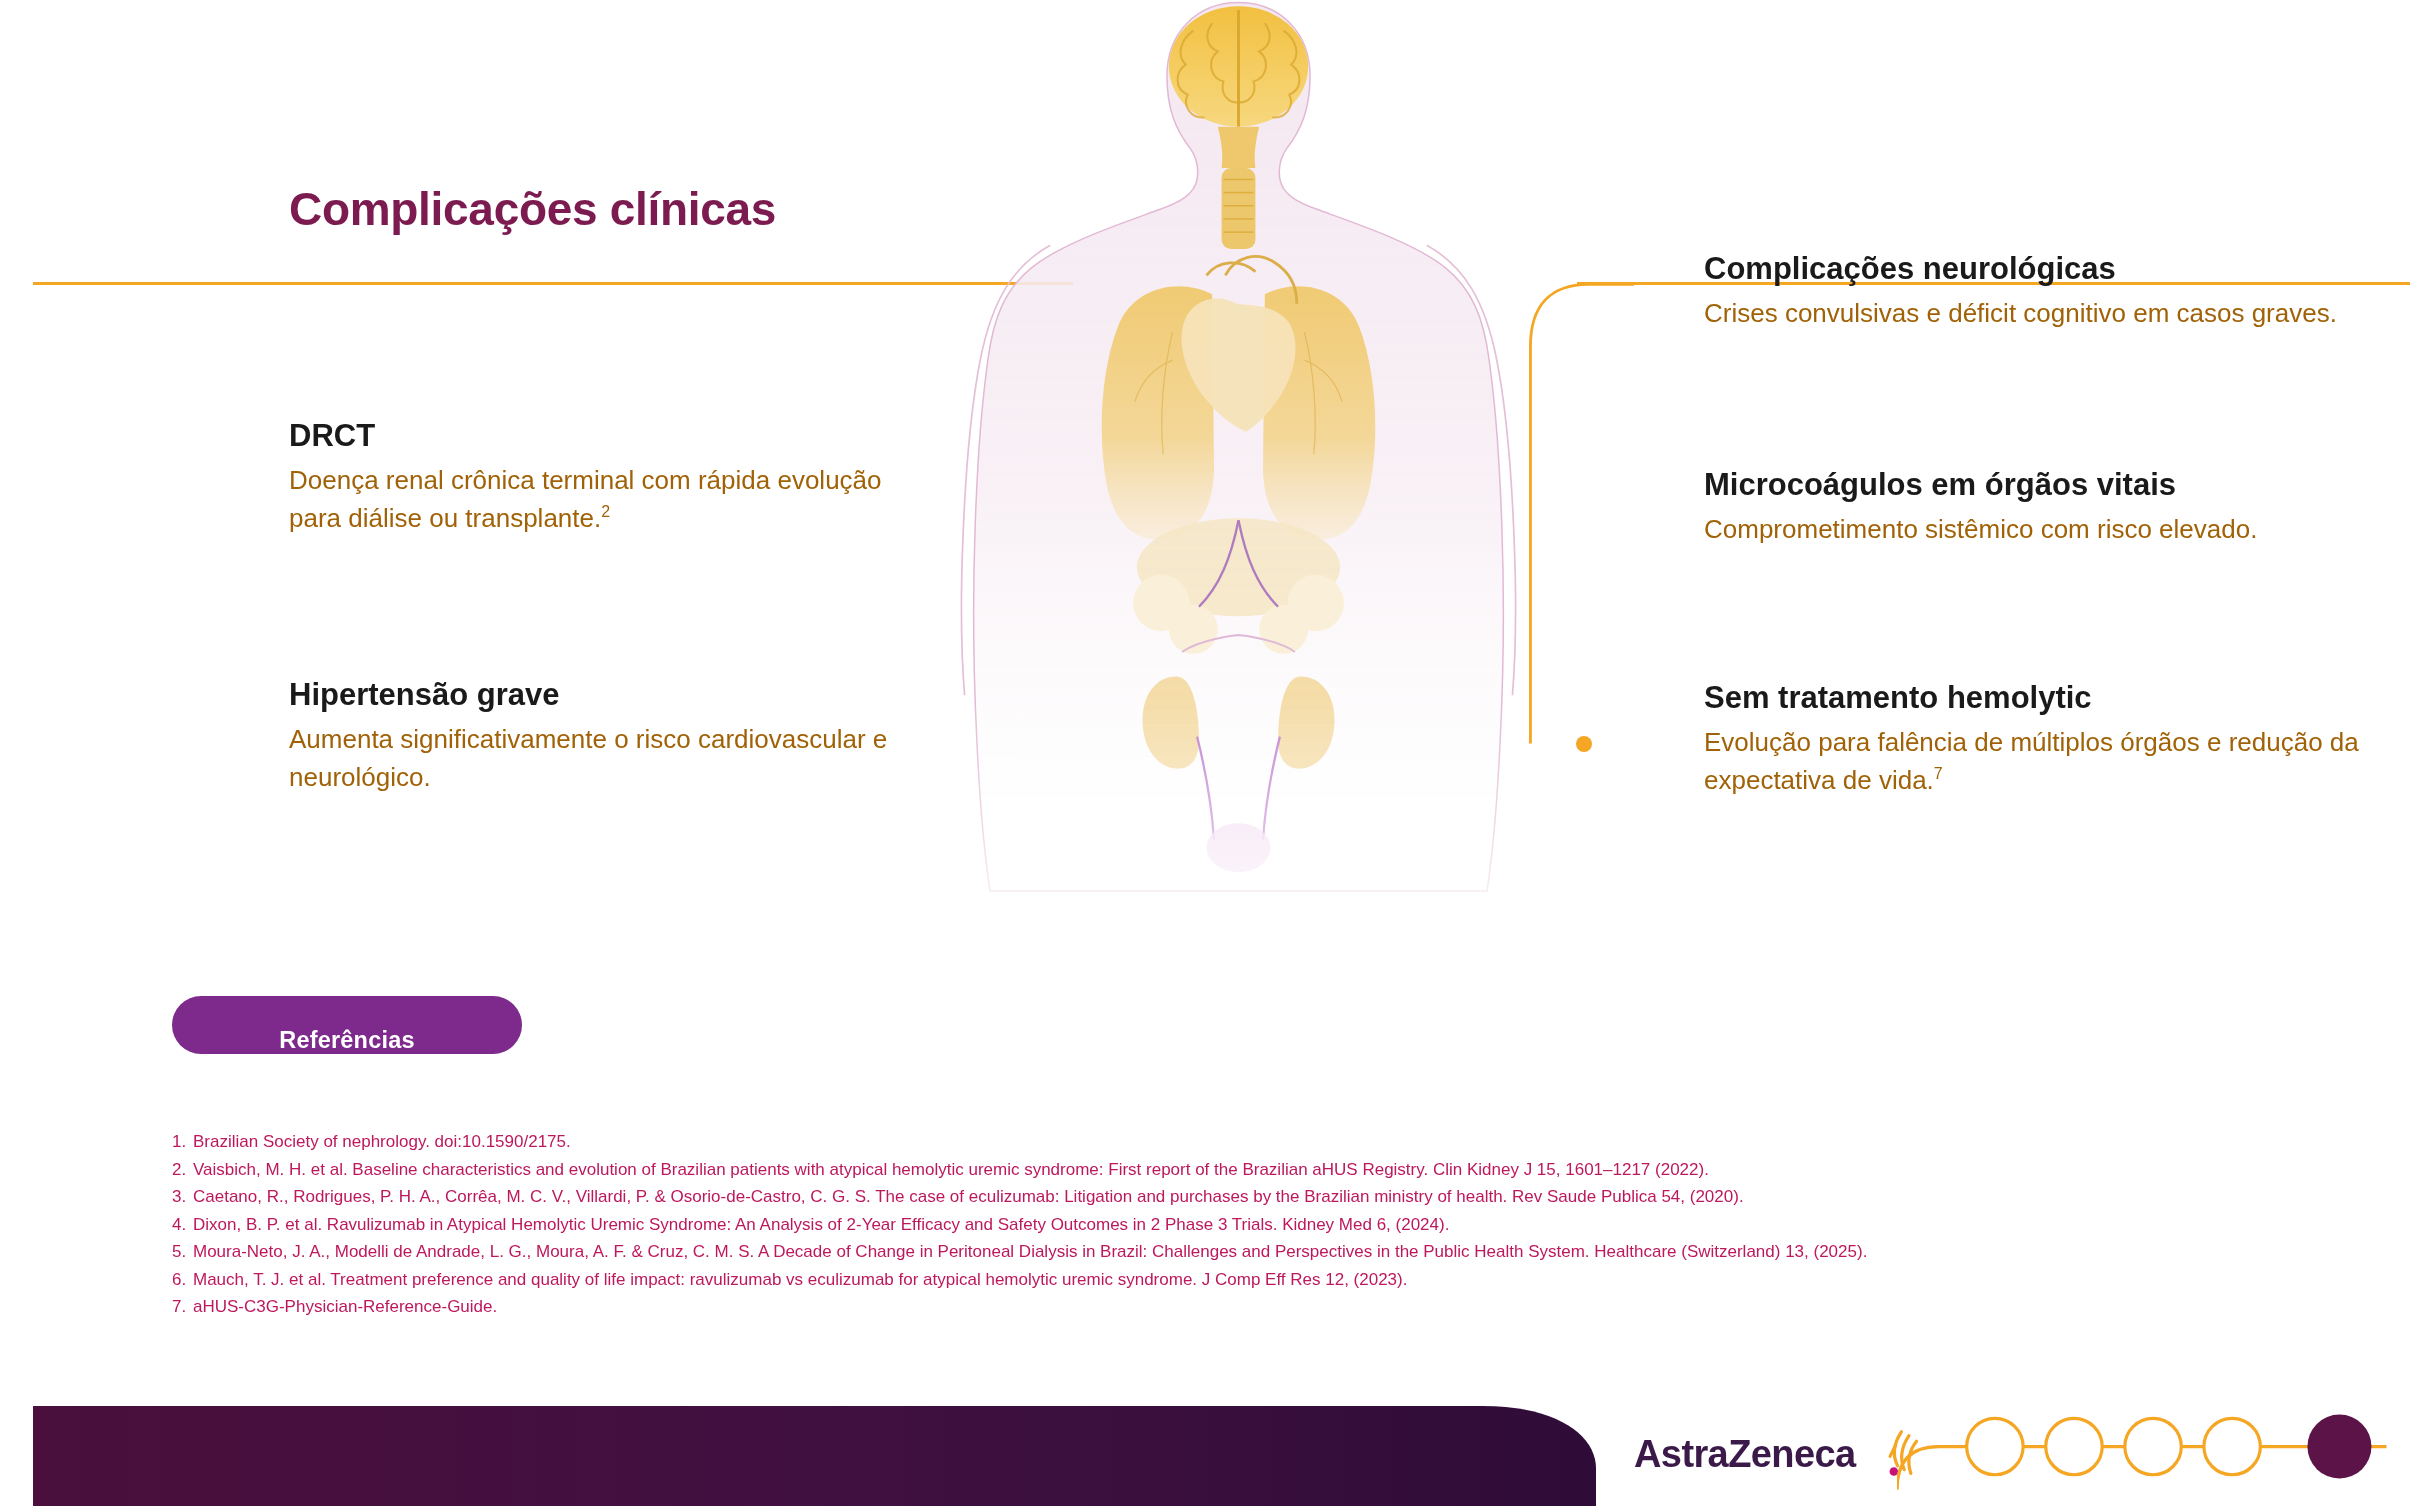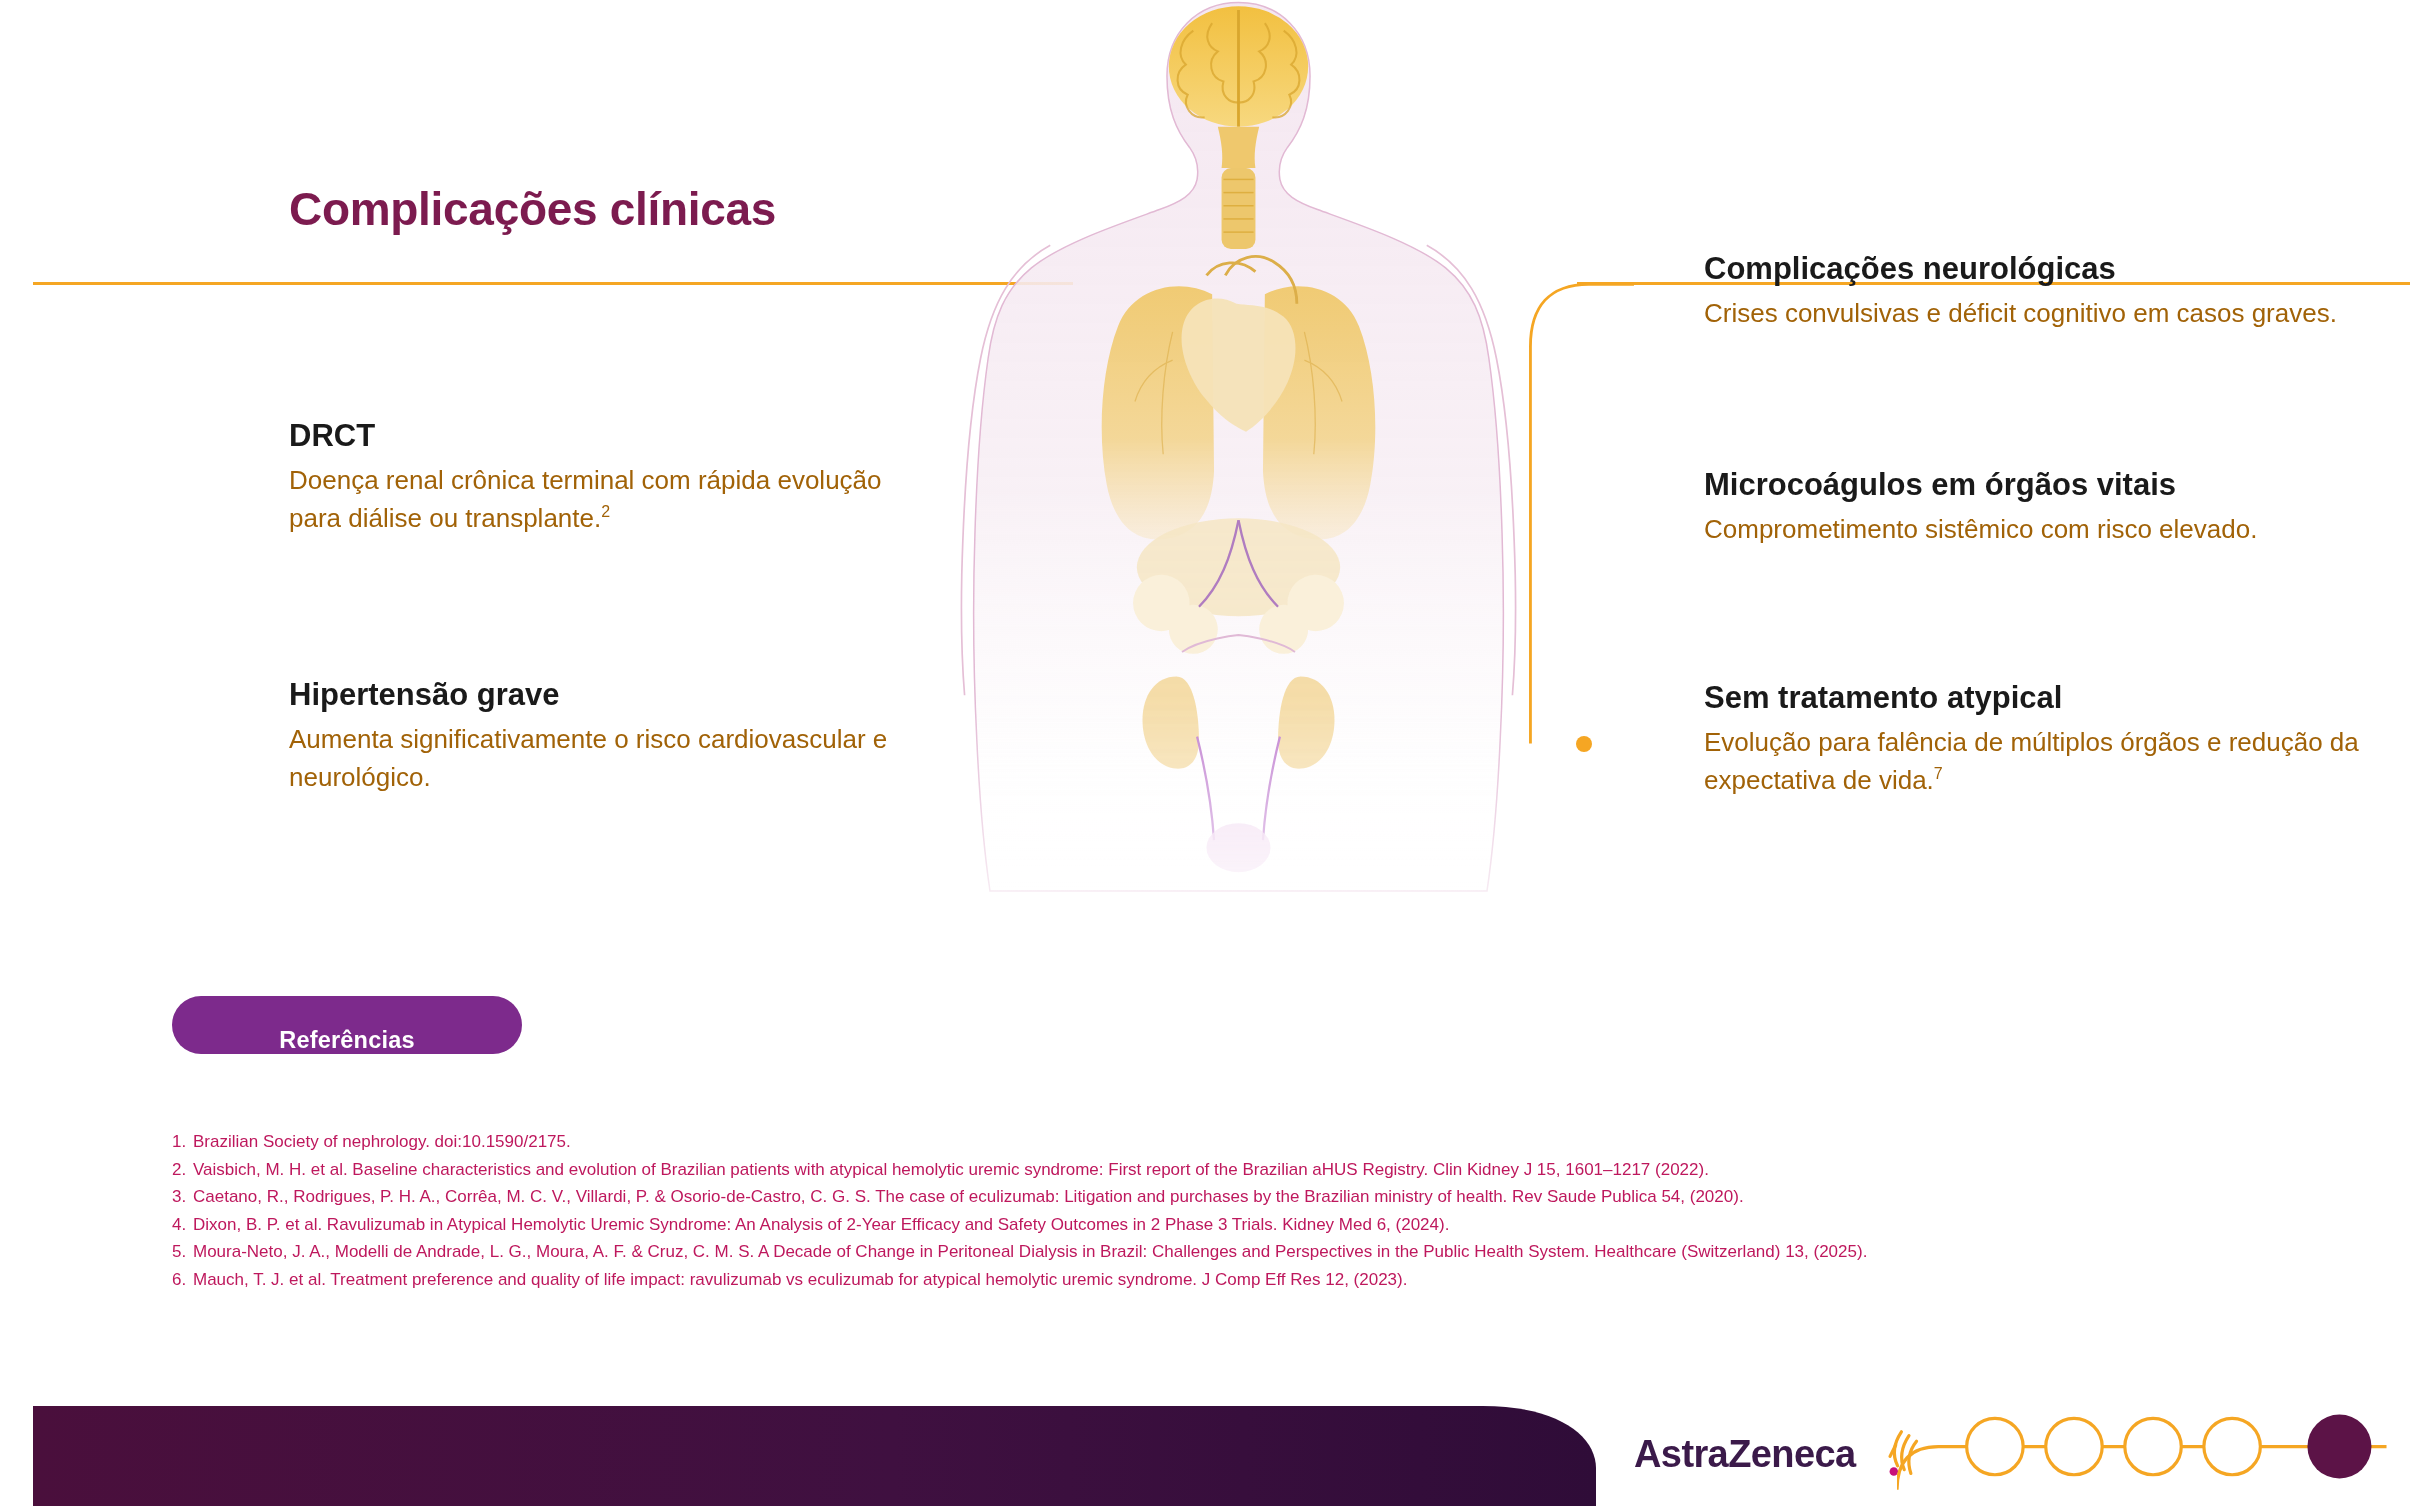--- a/index.html
+++ b/index.html
@@ -294,21 +294,21 @@
     <h3>Complicações neurológicas</h3>
     <p><span>Crises convulsivas e déficit cognitivo em casos graves.</span></p>
   </div>
 
   <div class="block b-micro">
     <h3>Microcoágulos em órgãos vitais</h3>
     <p><span>Comprometimento sistêmico com risco elevado.</span></p>
   </div>
 
   <div class="block b-sem">
-    <h3>Sem tratamento atypical</h3>
+    <h3>Sem tratamento hemolytic</h3>
     <p><span>Evolução para falência de múltiplos órgãos e redução da expectativa de vida.</span><sup>7</sup></p>
   </div>
 
   <div class="ref-pill">
     <span>Referências</span>
   </div>
 
   <div class="refs">
     <div class="line">
       <span class="num">1.</span><span>Brazilian Society of nephrology. doi:10.1590/2175.</span>
@@ -320,20 +320,23 @@
       <span class="num">3.</span><span>Caetano, R., Rodrigues, P. H. A., Corrêa, M. C. V., Villardi, P. &amp; Osorio-de-Castro, C. G. S. The case of eculizumab: Litigation and purchases by the Brazilian ministry of health. Rev Saude Publica 54, (2020).</span>
     </div>
     <div class="line">
       <span class="num">4.</span><span>Dixon, B. P. et al. Ravulizumab in Atypical Hemolytic Uremic Syndrome: An Analysis of 2-Year Efficacy and Safety Outcomes in 2 Phase 3 Trials. Kidney Med 6, (2024).</span>
     </div>
     <div class="line">
       <span class="num">5.</span><span>Moura-Neto, J. A., Modelli de Andrade, L. G., Moura, A. F. &amp; Cruz, C. M. S. A Decade of Change in Peritoneal Dialysis in Brazil: Challenges and Perspectives in the Public Health System. Healthcare (Switzerland) 13, (2025).</span>
     </div>
     <div class="line">
       <span class="num">6.</span><span>Mauch, T. J. et al. Treatment preference and quality of life impact: ravulizumab vs eculizumab for atypical hemolytic uremic syndrome. J Comp Eff Res 12, (2023).</span>
+    </div>
+    <div class="line">
+      <span class="num">7.</span><span>aHUS-C3G-Physician-Reference-Guide.</span>
     </div>
   </div>
 
   <svg class="footer-shape" viewBox="0 0 1660 107" fill="none" preserveAspectRatio="none">
     <defs>
       <linearGradient id="footGrad" x1="0" y1="0" x2="1" y2="0">
         <stop offset="0%" stop-color="#4a0f3c"></stop>
         <stop offset="55%" stop-color="#3f1040"></stop>
         <stop offset="100%" stop-color="#2f0c38"></stop>
       </linearGradient>

